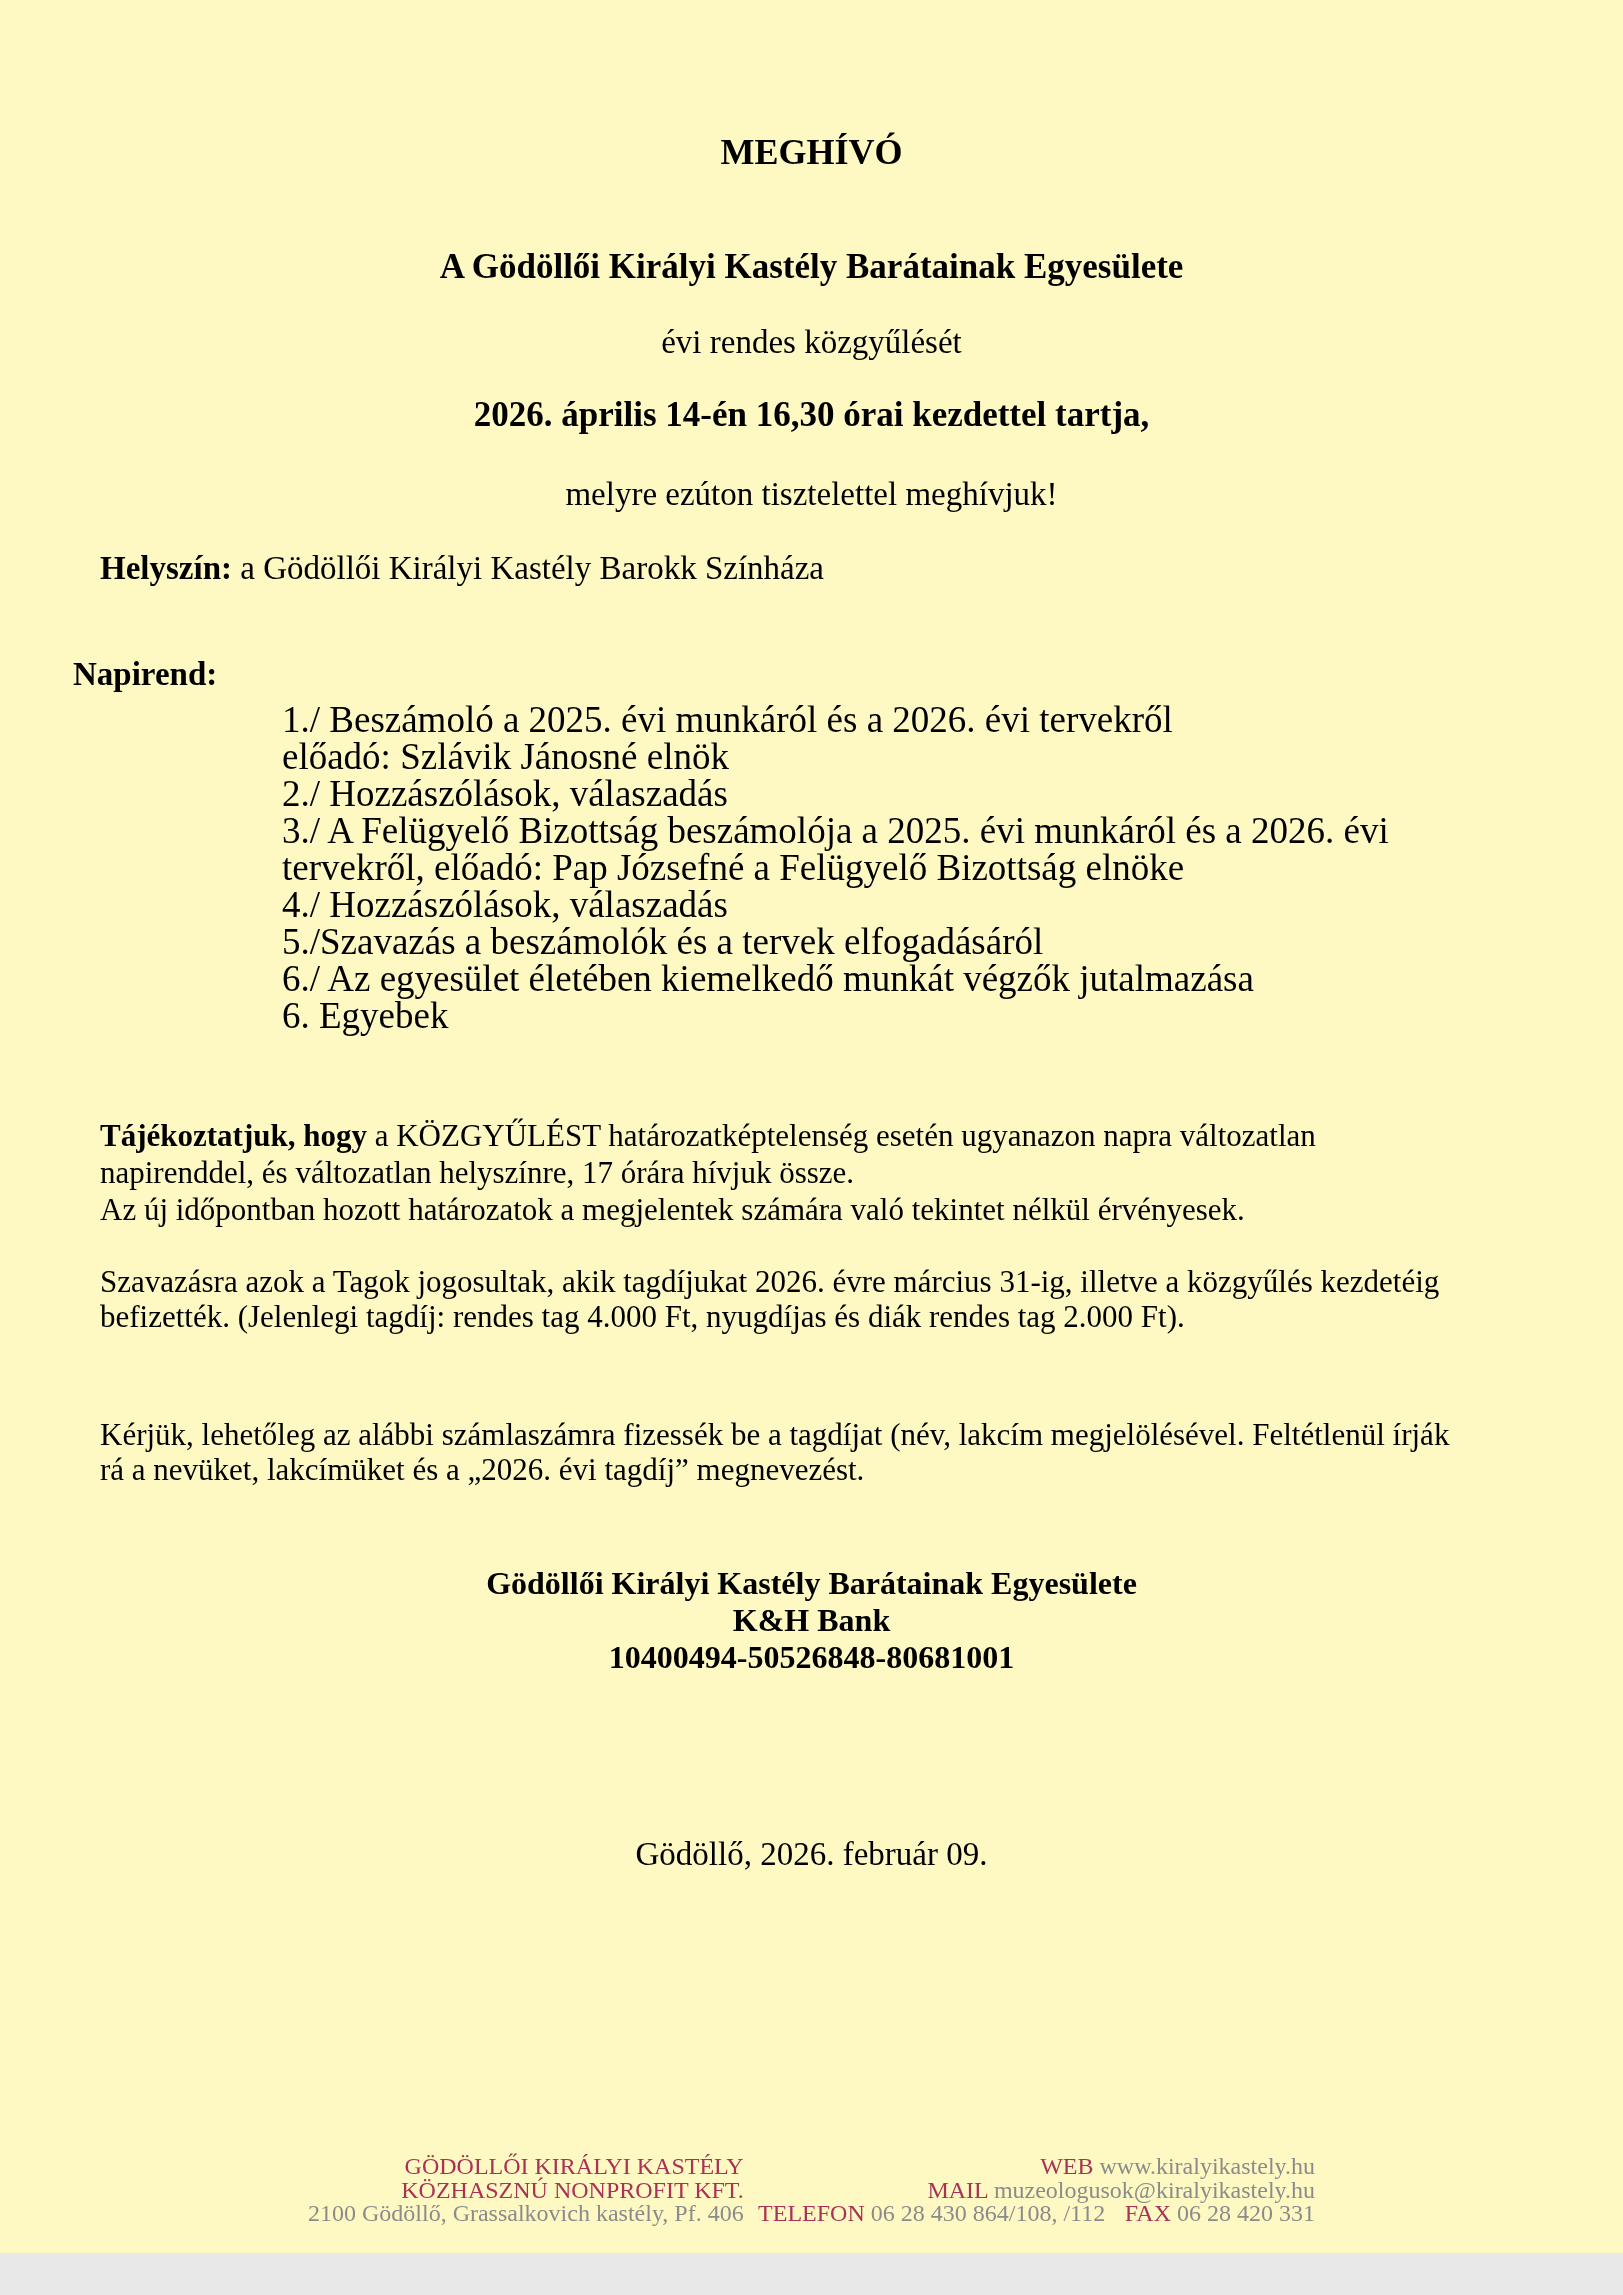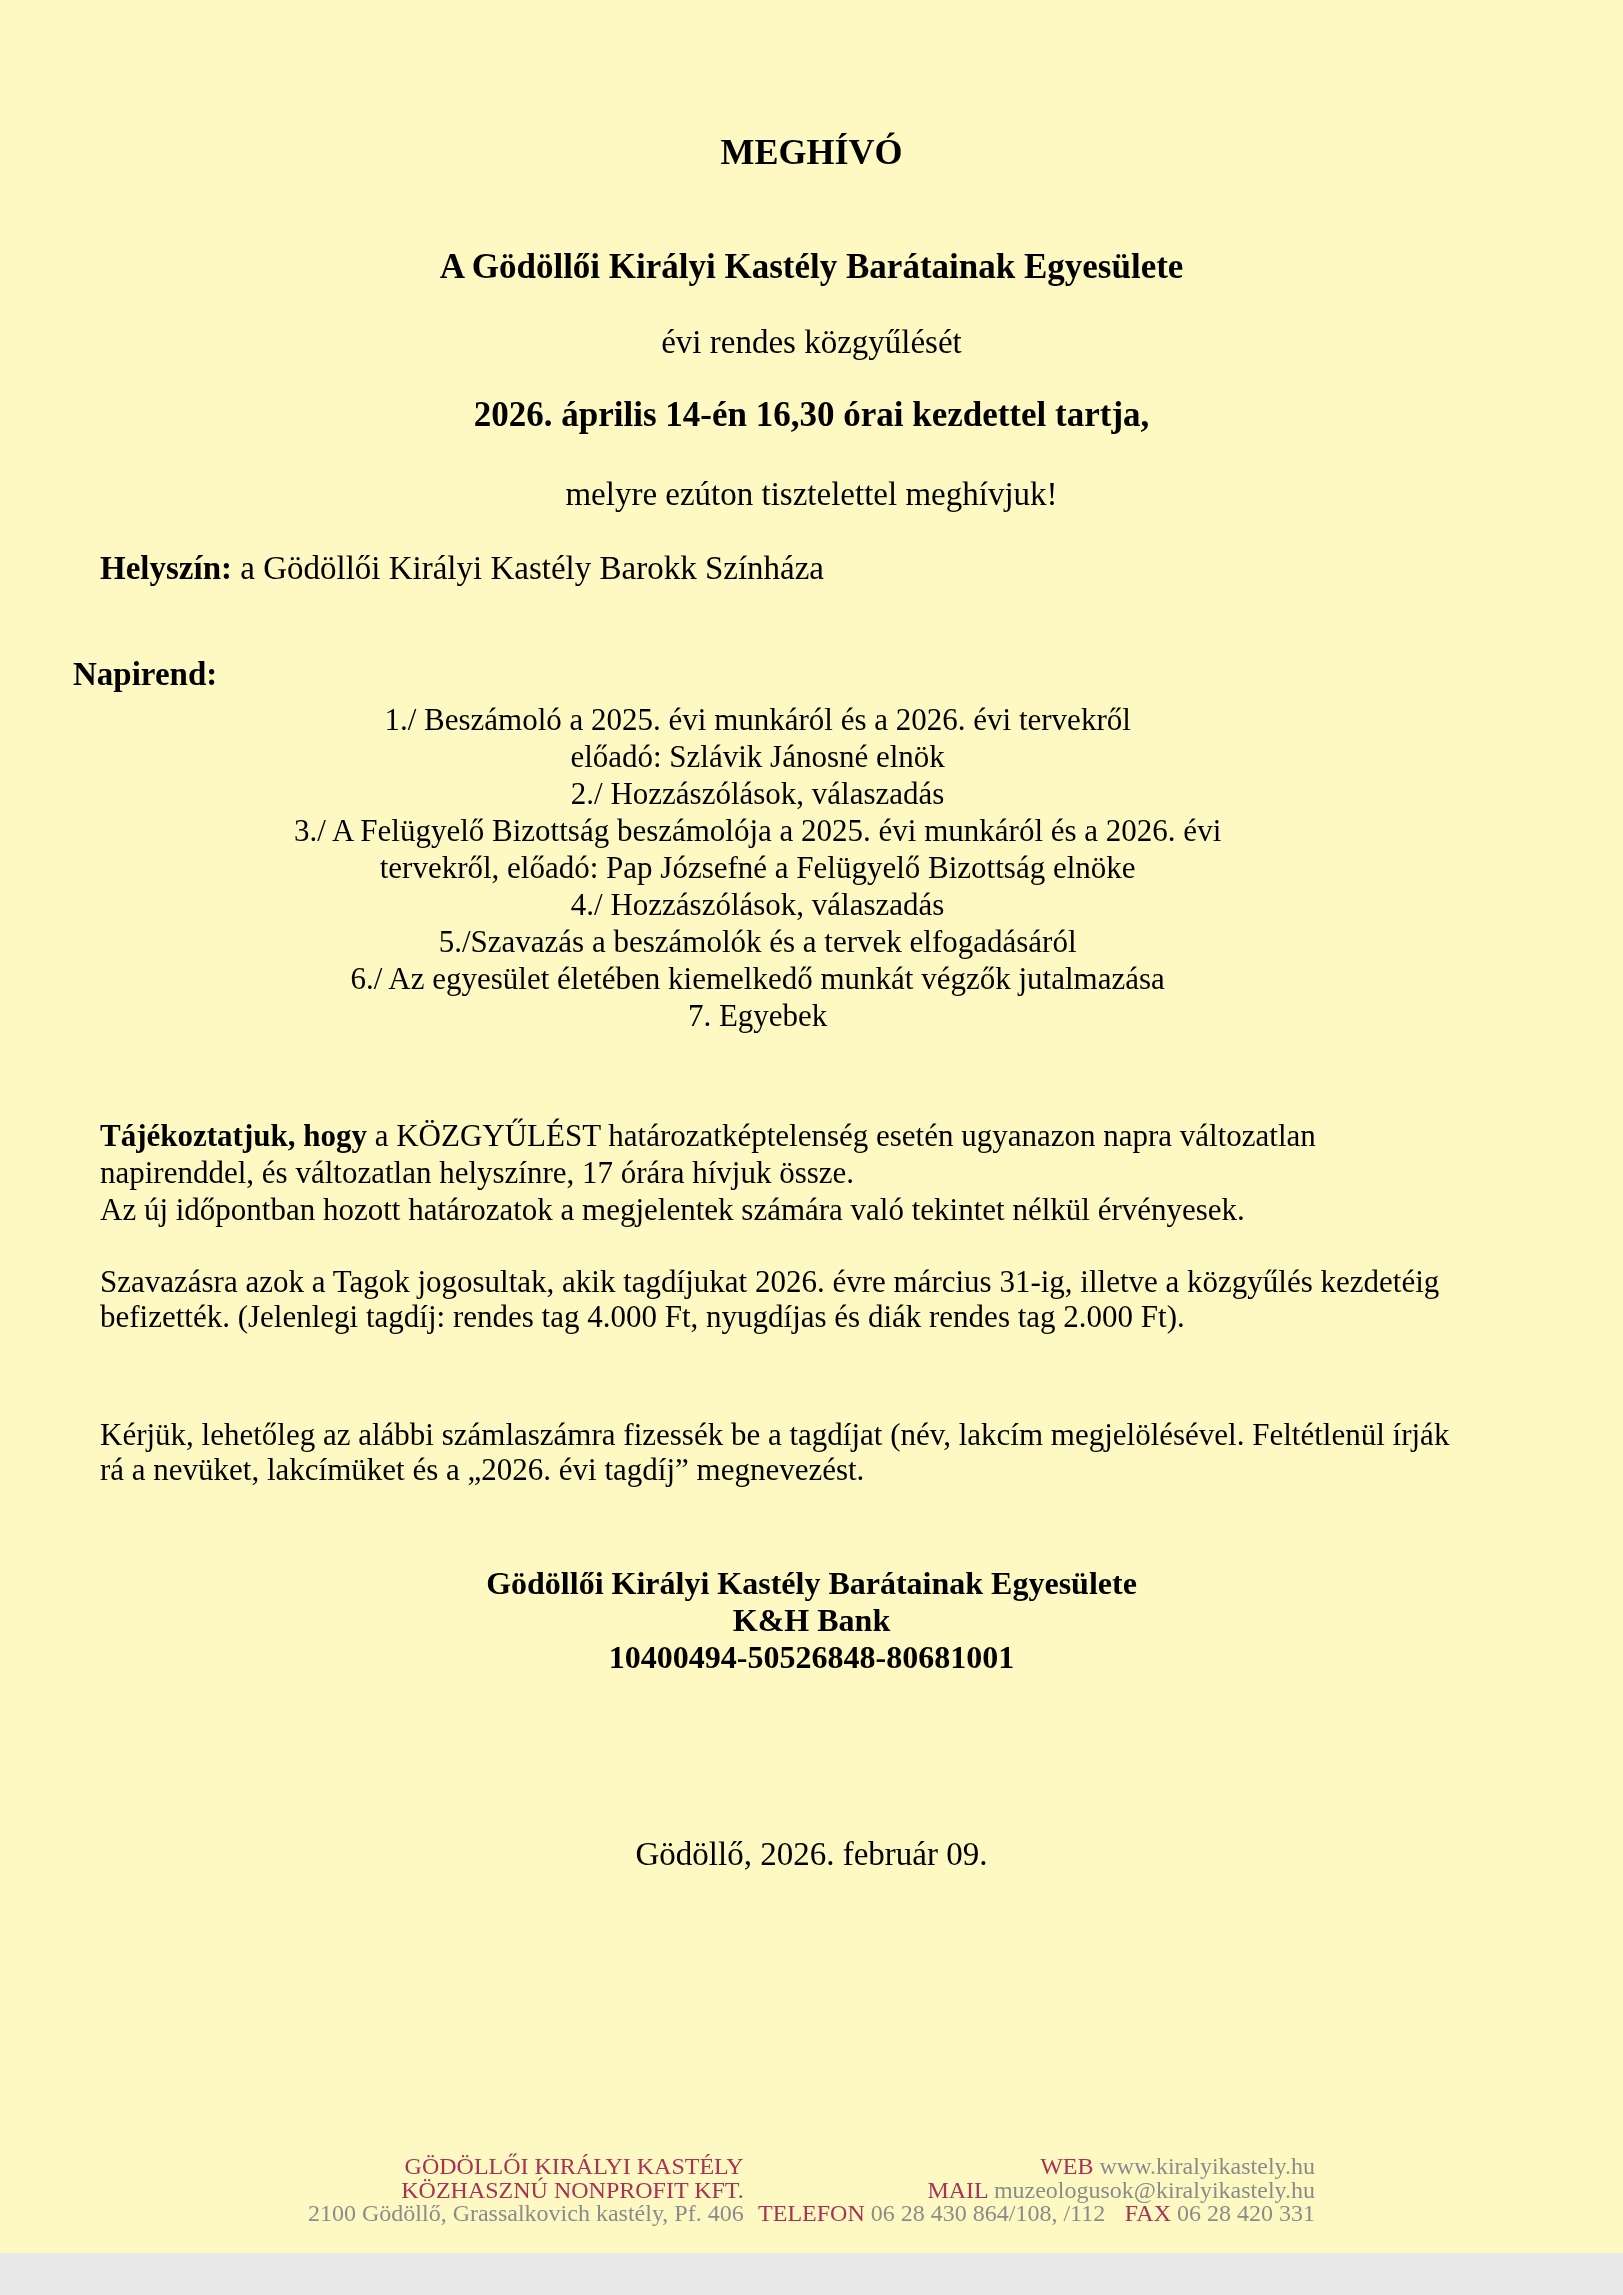--- a/index.html
+++ b/index.html
@@ -20,21 +20,21 @@
 
   .doc-title{top:131px;font-size:36px;font-weight:bold;line-height:42px;}
   .org-line{top:246px;font-size:35px;font-weight:bold;line-height:42px;}
   .evi-line{top:323px;font-size:33px;line-height:39px;}
   .datetime-line{top:394px;font-size:35px;font-weight:bold;line-height:42px;}
   .invite-line{top:475px;font-size:33px;line-height:39px;}
 
   .location-line{top:549px;font-size:33px;line-height:39px;}
   .agenda-heading{top:655px;font-size:33px;line-height:39px;font-weight:bold;}
 
-  .agenda-list{position:absolute;top:701px;left:294px;font-size:31px;line-height:37px;text-align:center;}
+  .agenda-list{position:absolute;top:701px;left:282px;font-size:37px;line-height:37px;}
   .agenda-list div{white-space:nowrap;}
 
   .body-par{font-size:31px;line-height:37px;}
   .info-par{top:1117px;}
   .voting-par{top:1264px;line-height:35px;}
   .payment-par{top:1417px;line-height:35px;}
 
   .bank-block{top:1565px;font-size:32px;font-weight:bold;line-height:37px;}
   .dateline{top:1835px;font-size:33px;line-height:39px;}
 
@@ -72,21 +72,21 @@
 
   <div class="agenda-list">
     <div>1./ Beszámoló a 2025. évi munkáról és a 2026. évi tervekről</div>
     <div>előadó: Szlávik Jánosné elnök</div>
     <div>2./ Hozzászólások, válaszadás</div>
     <div>3./ A Felügyelő Bizottság beszámolója a 2025. évi munkáról és a 2026. évi</div>
     <div>tervekről, előadó: Pap Józsefné a Felügyelő Bizottság elnöke</div>
     <div>4./ Hozzászólások, válaszadás</div>
     <div>5./Szavazás a beszámolók és a tervek elfogadásáról</div>
     <div>6./ Az egyesület életében kiemelkedő munkát végzők jutalmazása</div>
-    <div>7. Egyebek</div>
+    <div>6. Egyebek</div>
   </div>
 
   <div class="abs left body-par info-par">
     <div class="nowrap"><span class="bold">Tájékoztatjuk, hogy</span><span> a KÖZGYŰLÉST határozatképtelenség esetén ugyanazon napra változatlan</span></div>
     <div class="nowrap">napirenddel, és változatlan helyszínre, 17 órára hívjuk össze.</div>
     <div class="nowrap">Az új időpontban hozott határozatok a megjelentek számára való tekintet nélkül érvényesek.</div>
   </div>
 
   <div class="abs left body-par voting-par">
     <div class="nowrap">Szavazásra azok a Tagok jogosultak, akik tagdíjukat 2026. évre március 31-ig, illetve a közgyűlés kezdetéig</div>

